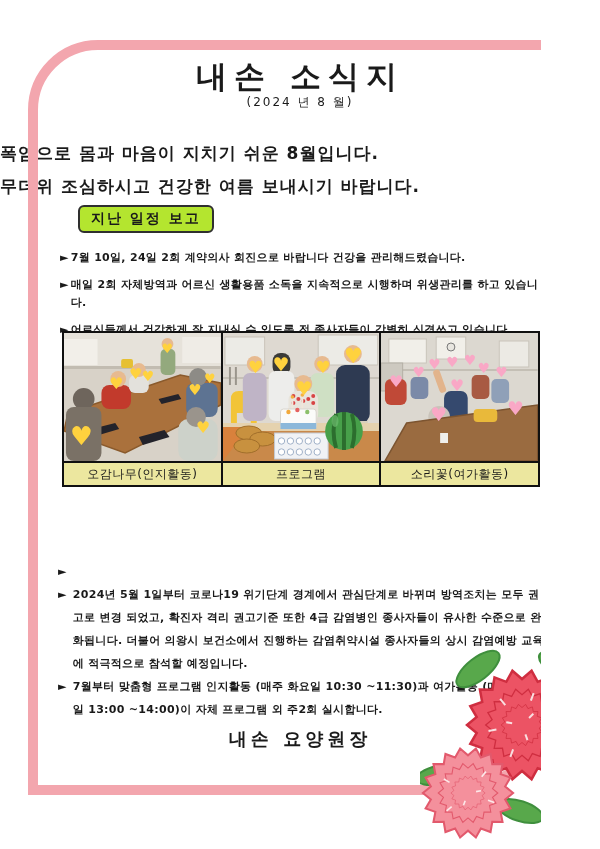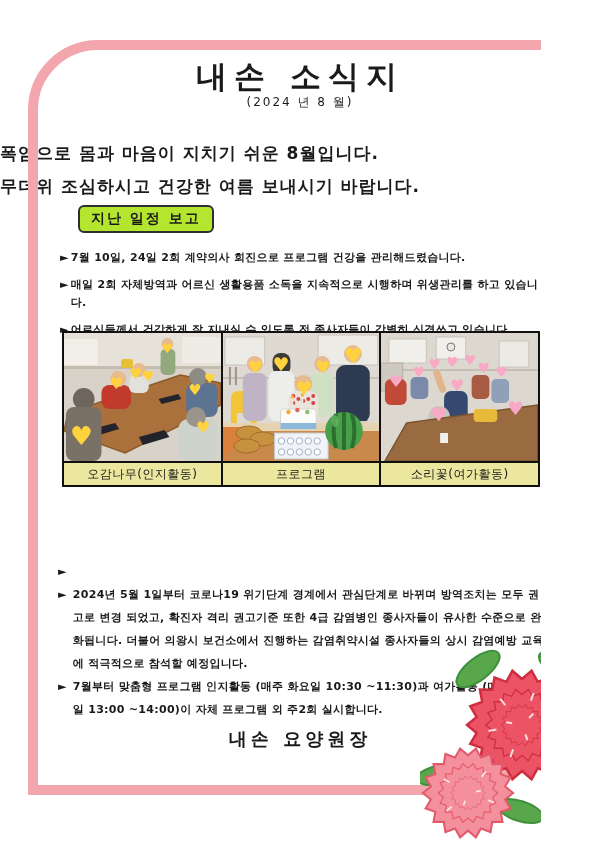--- a/index.html
+++ b/index.html
@@ -63,21 +63,21 @@
   <div class="intro">
     <div>폭염으로 몸과 마음이 지치기 쉬운 8월입니다.</div>
     <div>무더위 조심하시고  건강한 여름 보내시기 바랍니다.</div>
   </div>
 
   <div class="badge badge-past">지난 일정 보고</div>
 
   <div class="bullets bullets-past">
     <div class="bullet">
       <span class="marker">►</span>
-      <span>7월 10일, 24일  2회 계약의사 회진으로 프로그램 건강을 관리해드렸습니다.</span>
+      <span>7월 10일, 24일  2회 계약의사 회진으로 바랍니다 건강을 관리해드렸습니다.</span>
     </div>
     <div class="bullet">
       <span class="marker">►</span>
       <span>매일 2회 자체방역과 어르신 생활용품 소독을 지속적으로 시행하며 위생관리를 하고 있습니다.</span>
     </div>
     <div class="bullet">
       <span class="marker">►</span>
       <span>어르신들께서 건강하게 잘 지내실 수 있도록 전 종사자들이 각별히 신경쓰고 있습니다.</span>
     </div>
   </div>

